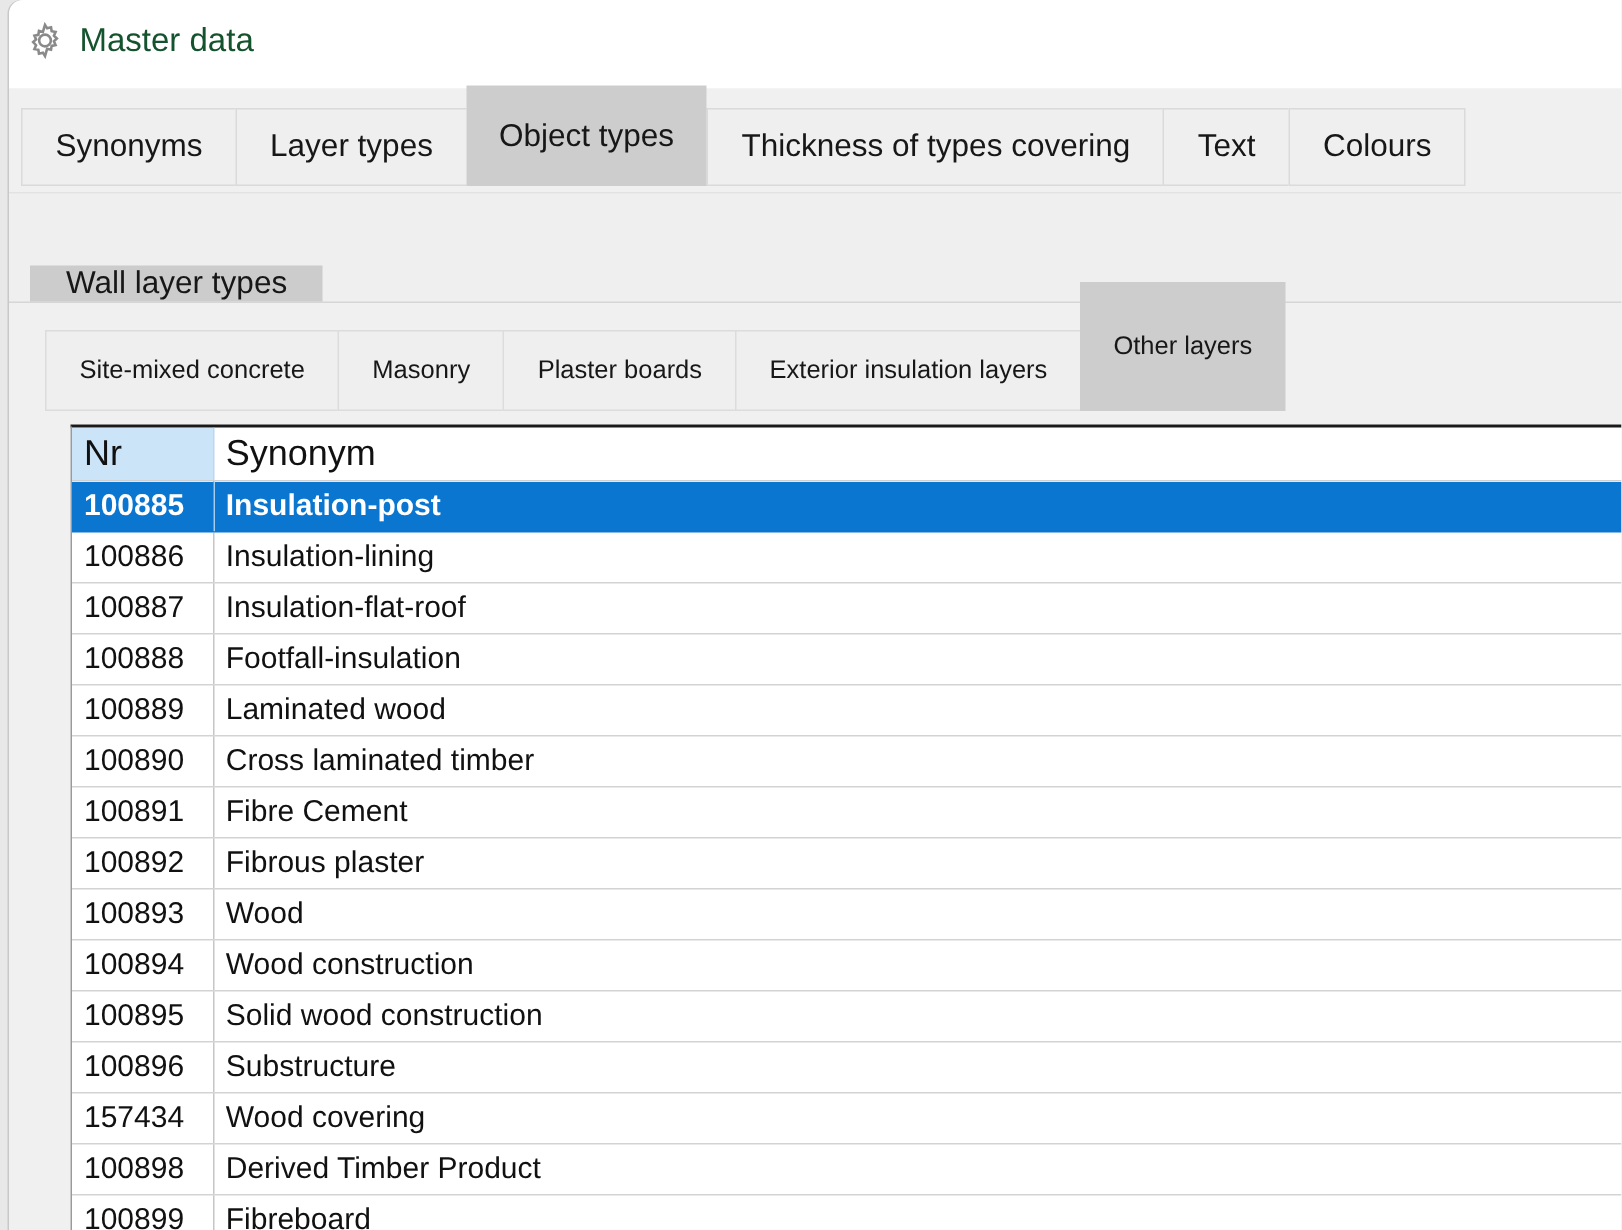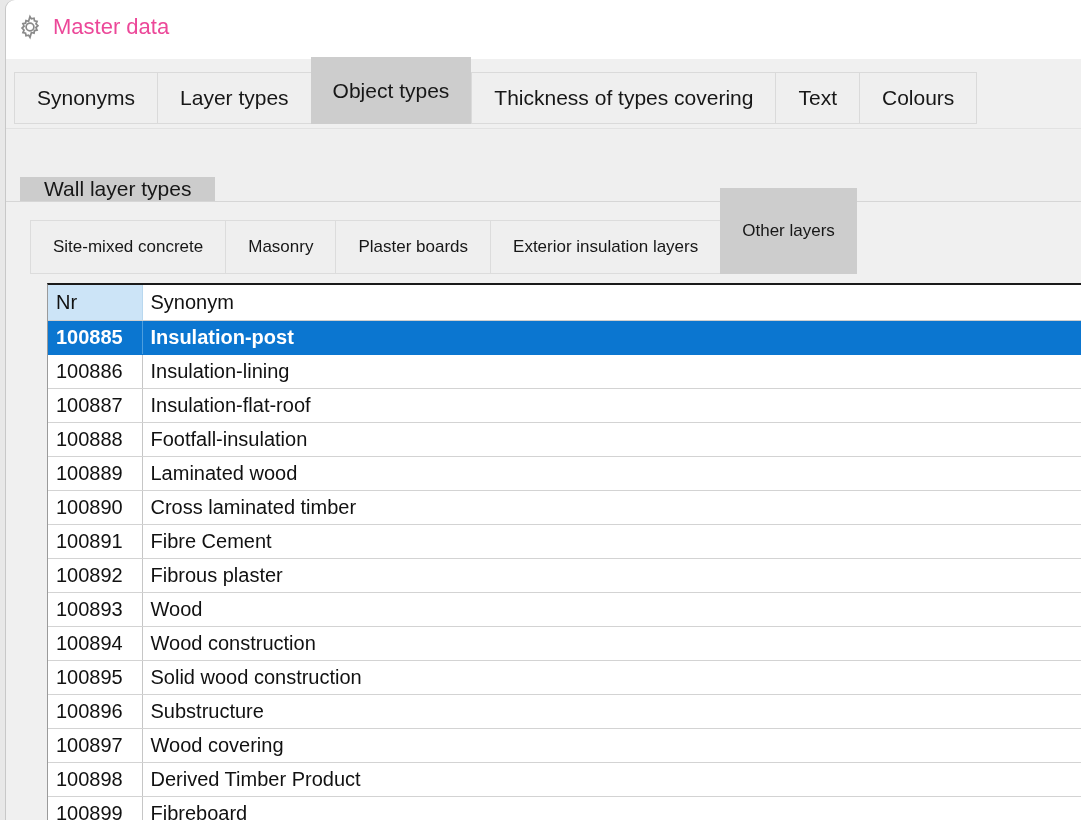--- a/index.html
+++ b/index.html
@@ -49,21 +49,21 @@
     align-items: center;
     gap: 10px;
   }
   #gear-icon {
     width: 26px;
     height: 26px;
     display: block;
   }
   #title-text {
     font-size: 22px;
-    color: #ec4899;
+    color: #14532d;
     line-height: 26px;
     white-space: nowrap;
   }
 
   
   #tabs-l1 {
     position: absolute;
     left: 0;
     top: 59px;
     width: 1075px;
@@ -214,21 +214,21 @@
     box-sizing: border-box;
     color: #111111;
   }
   col.c-nr { width: 94px; }
   col.c-syn { width: 940px; }
   thead th {
     height: 35px;
     line-height: 35px;
     background: #ffffff;
     border-bottom: 1px solid #cfcfcf;
-    font-size: 20px;
+    font-size: 24px;
   }
   thead th.nr {
     background: #cce4f7;
     border-right: 1px solid #b9d8ef;
   }
   tbody td {
     border-bottom: 1px solid #d3d3d3;
   }
   tbody td.nr {
     border-right: 1px solid #c6c6c6;
@@ -354,21 +354,21 @@
           </tr>
           <tr>
             <td class="nr">100895</td>
             <td>Solid wood construction</td>
           </tr>
           <tr>
             <td class="nr">100896</td>
             <td>Substructure</td>
           </tr>
           <tr>
-            <td class="nr">100897</td>
+            <td class="nr">157434</td>
             <td>Wood covering</td>
           </tr>
           <tr>
             <td class="nr">100898</td>
             <td>Derived Timber Product</td>
           </tr>
           <tr>
             <td class="nr">100899</td>
             <td>Fibreboard</td>
           </tr>

